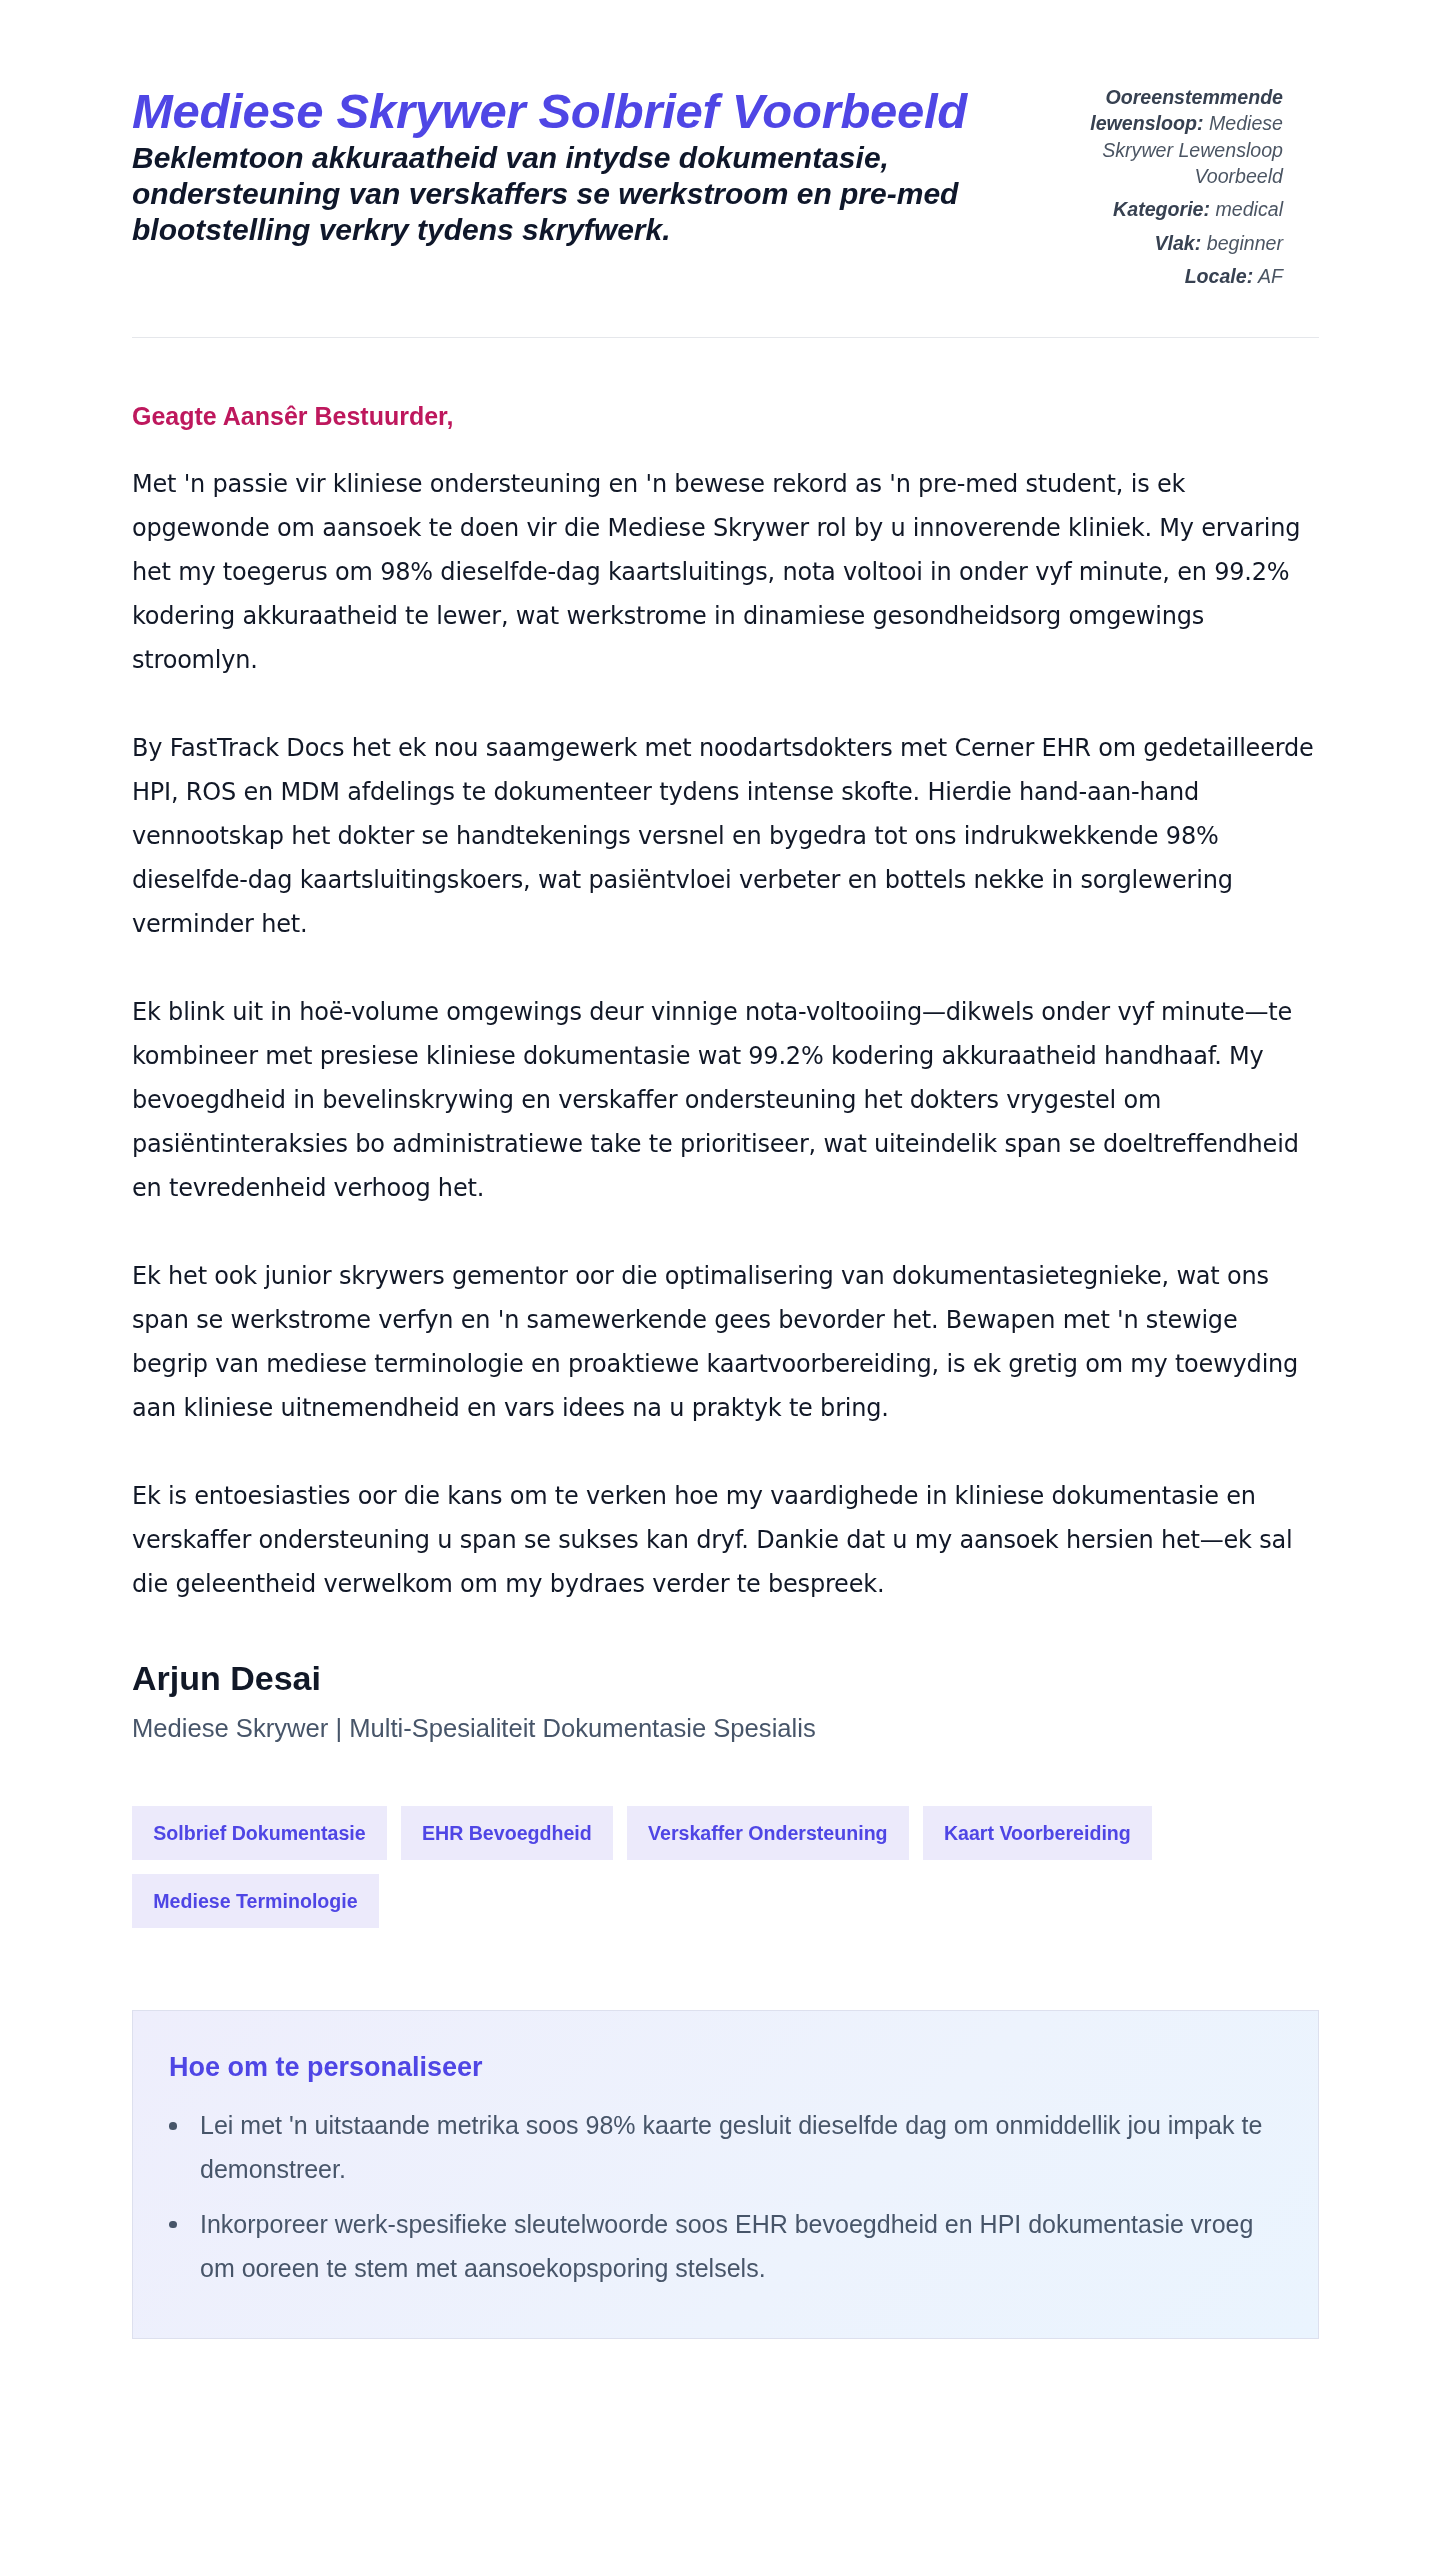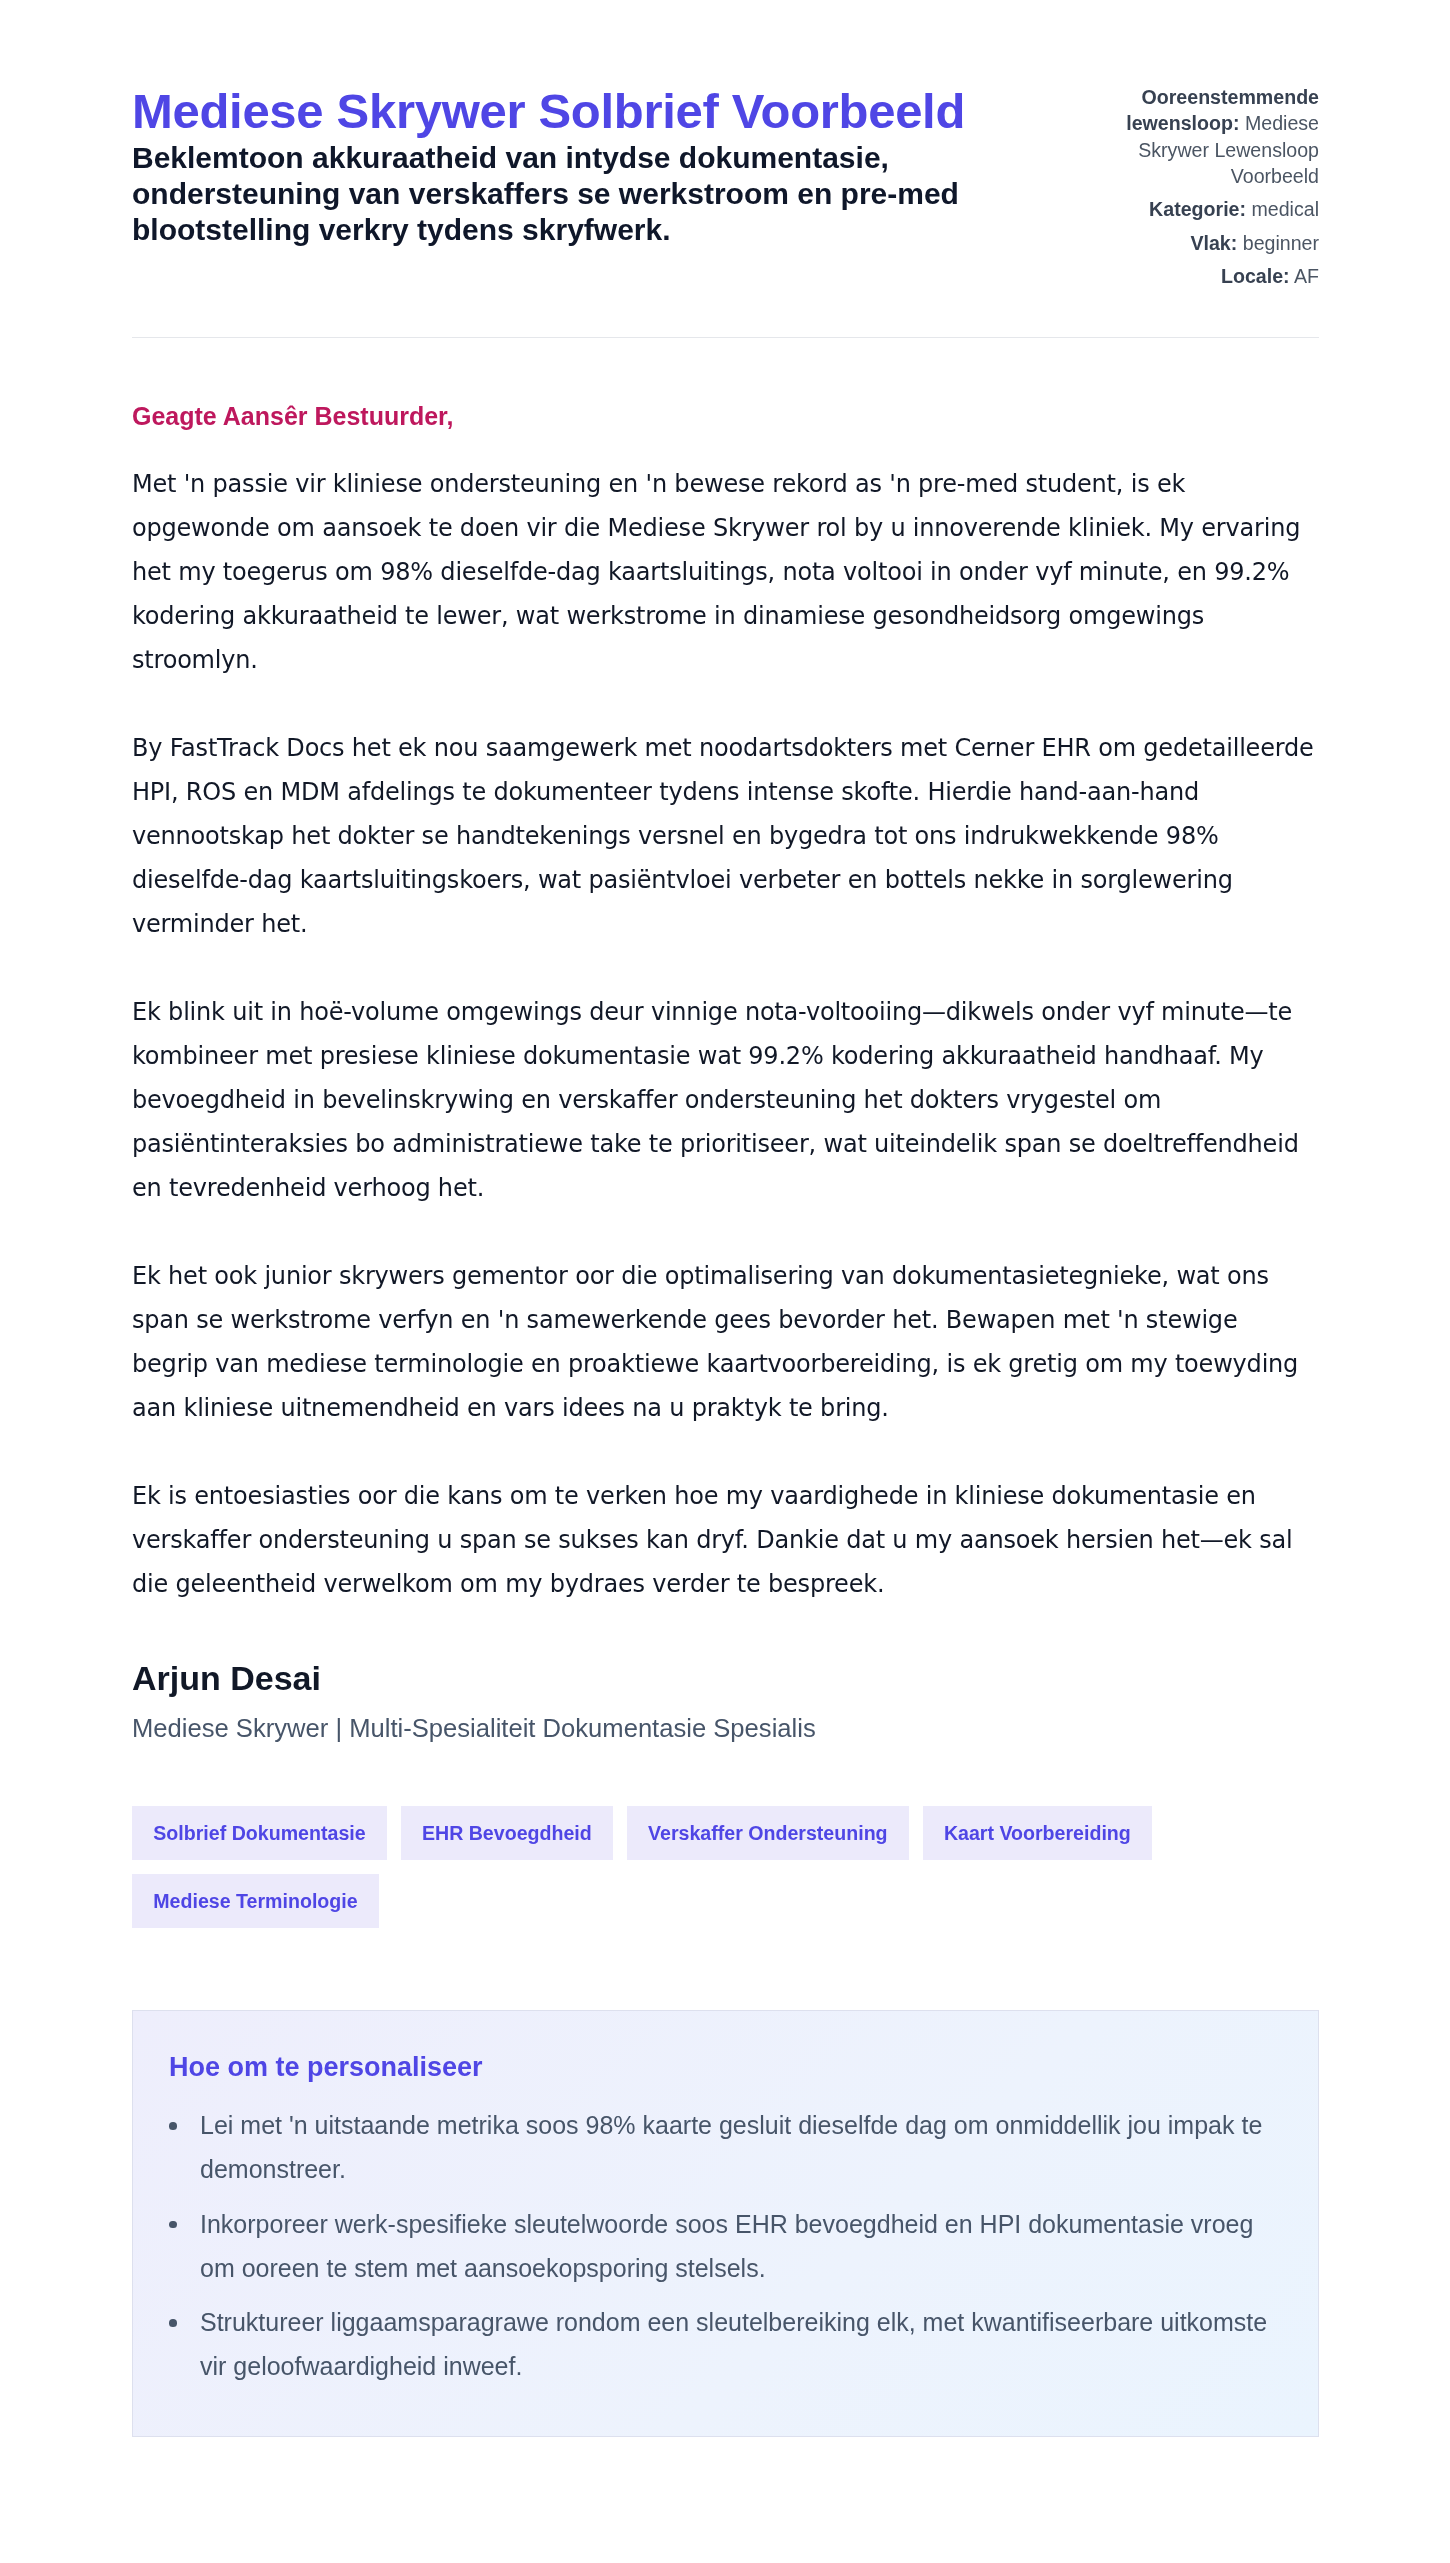--- a/index.html
+++ b/index.html
@@ -9,24 +9,24 @@
       min-height: 2563px;
       font-family: "Liberation Sans", "DejaVu Sans", sans-serif;
       color: #111827;
     }
     .page {
       width: 1451px;
       padding: 82px 132px 0 132px;
     }
     .header {
       display: flex;
-      justify-content: space-between;
       align-items: flex-start;
       padding-bottom: 41px;
       border-bottom: 1.7px solid #e5e7eb;
+      font-style: italic;
     }
     .header-left { width: 904px; }
     .title {
       font-family: "Liberation Sans", sans-serif;
       font-weight: 700;
       font-size: 49px;
       line-height: 58px;
       color: #4f46e5;
       letter-spacing: -0.3px;
     }
@@ -182,21 +182,17 @@
     <h3 class="tips-title">Hoe om te personaliseer</h3>
     <ul class="tips-list">
       <li class="tip">
         <span class="tip-bullet"></span>
         <span>Lei met 'n uitstaande metrika soos 98% kaarte gesluit dieselfde dag om onmiddellik jou impak te demonstreer.</span>
       </li>
       <li class="tip">
         <span class="tip-bullet"></span>
         <span>Inkorporeer werk-spesifieke sleutelwoorde soos EHR bevoegdheid en HPI dokumentasie vroeg om ooreen te stem met aansoekopsporing stelsels.</span>
       </li>
-      <li class="tip">
-        <span class="tip-bullet"></span>
-        <span>Struktureer liggaamsparagrawe rondom een sleutelbereiking elk, met kwantifiseerbare uitkomste vir geloofwaardigheid inweef.</span>
-      </li>
     </ul>
   </aside>
 
 </div>
 
 
 </body></html>

